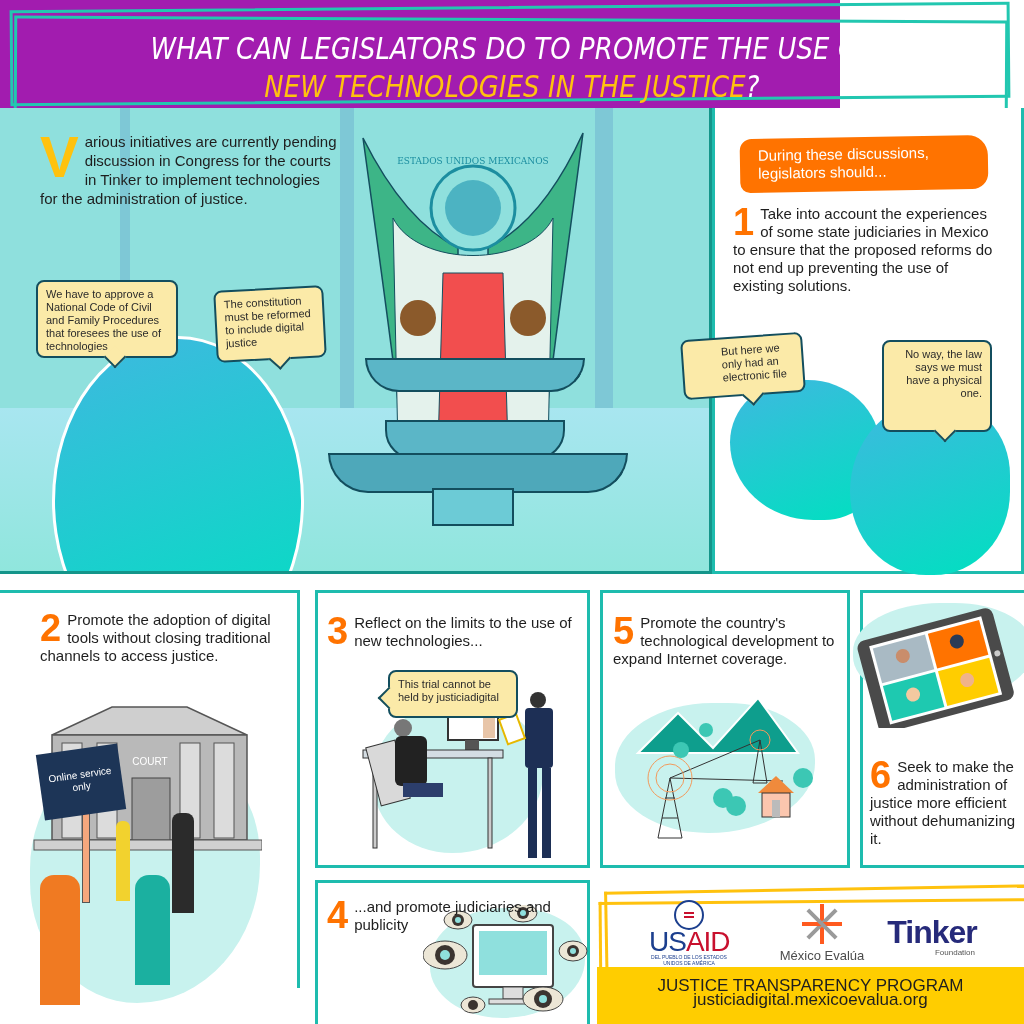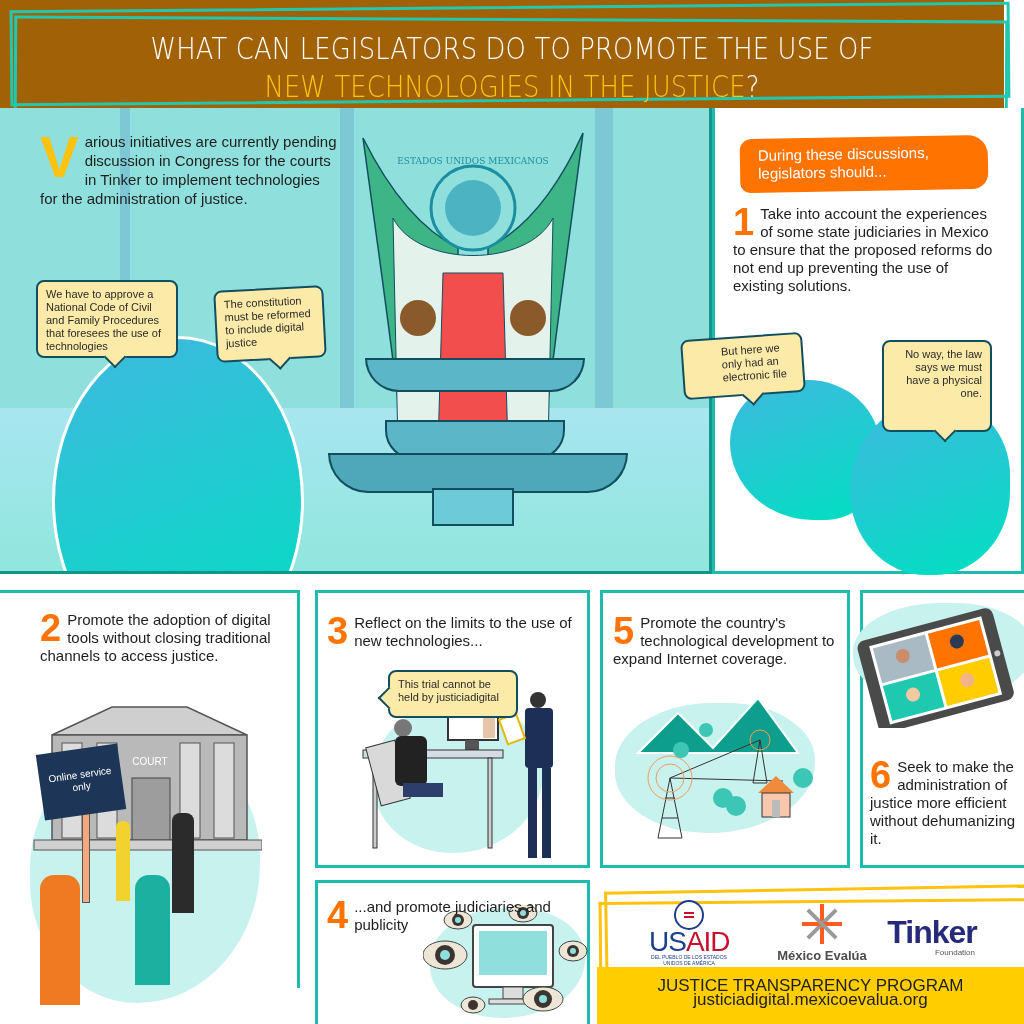--- a/index.html
+++ b/index.html
@@ -1,20 +1,20 @@
 <!DOCTYPE html>
 <html><head>
 <meta charset="utf-8">
 <style>
   * { box-sizing: border-box; margin: 0; padding: 0; }
   html, body { width: 1024px; height: 1024px; overflow: hidden; background: #ffffff; }
   body { font-family: "Liberation Sans", sans-serif; color: #1e1e1e; position: relative; }
 
   
-  .header { position: absolute; left: 0; top: 0; width: 1004px; height: 108px; background: #a16207; }
+  .header { position: absolute; left: 0; top: 0; width: 840px; height: 108px; background: #a21caf; font-style: italic; }
   .header .frame1 { position: absolute; left: 10px; top: 6px; width: 1000px; height: 96px; border: 3px solid #22c7b0; transform: rotate(-0.5deg); }
   .header .frame2 { position: absolute; left: 14px; top: 18px; width: 994px; height: 96px; border: 3px solid #22c7b0; transform: rotate(0.3deg); }
   .header .title { position: absolute; left: 0; top: 30px; width: 1024px; text-align: center; font-size: 30px; line-height: 38px; color: #ffffff; letter-spacing: 0.2px; font-family: "DejaVu Sans", sans-serif; font-weight: 300; transform: scaleX(0.86); transform-origin: 512px 0; }
   .header .title .hl { color: #ffc20e; }
 
   
   .hero { position: absolute; left: 0; top: 108px; width: 712px; height: 466px; background: #8fe0dd; overflow: hidden; border-bottom: 3px solid #14958a; border-right: 3px solid #14958a; }
   .hero .pillar { position: absolute; top: 0; height: 360px; background: #7ec8d6; }
   .hero .floor { position: absolute; left: 0; top: 300px; width: 712px; height: 170px; background: linear-gradient(#a8e6f0, #8fe6dc); }
   .hero .flag { position: absolute; left: 358px; top: 20px; width: 230px; height: 320px; }
@@ -54,21 +54,21 @@
   .usaid { position: absolute; left: 52px; top: 0; width: 80px; text-align: center; }
   .usaid .seal { width: 30px; height: 30px; margin: 0 auto; border-radius: 50%; border: 2px solid #1c3f8e; background: #fff; position: relative; }
   .usaid .seal::after { content: ""; position: absolute; left: 8px; top: 10px; width: 10px; height: 8px; background: repeating-linear-gradient(#c8102e 0 2px, #fff 2px 4px); }
   .usaid .word { font-size: 28px; font-weight: normal; line-height: 24px; letter-spacing: -1px; }
   .usaid .word .us { color: #1c3f8e; } .usaid .word .aid { color: #c8102e; }
   .usaid .sub { font-size: 5px; line-height: 6px; color: #1c3f8e; }
 
   .mevalua { position: absolute; left: 180px; top: 4px; width: 90px; text-align: center; }
   .mevalua .star { position: relative; width: 40px; height: 40px; margin: 0 auto; }
   .mevalua .star span { position: absolute; left: 18px; top: 0; width: 4px; height: 40px; background: #ff5a1f; }
-  .mevalua .name { font-size: 13px; font-weight: bold; color: #4c4c4c; margin-top: 4px; }
+  .mevalua .name { font-size: 13px; font-weight: normal; color: #4c4c4c; margin-top: 4px; }
 
   .tinker { position: absolute; left: 280px; top: 16px; width: 110px; text-align: center; }
   .tinker .word { font-size: 32px; font-weight: bold; color: #262a7a; line-height: 32px; letter-spacing: -1px; }
   .tinker .sub { font-size: 8px; color: #555; text-align: right; padding-right: 12px; }
 </style>
 </head>
 <body>
 
 <div class="header">
   <div class="frame1"></div>

